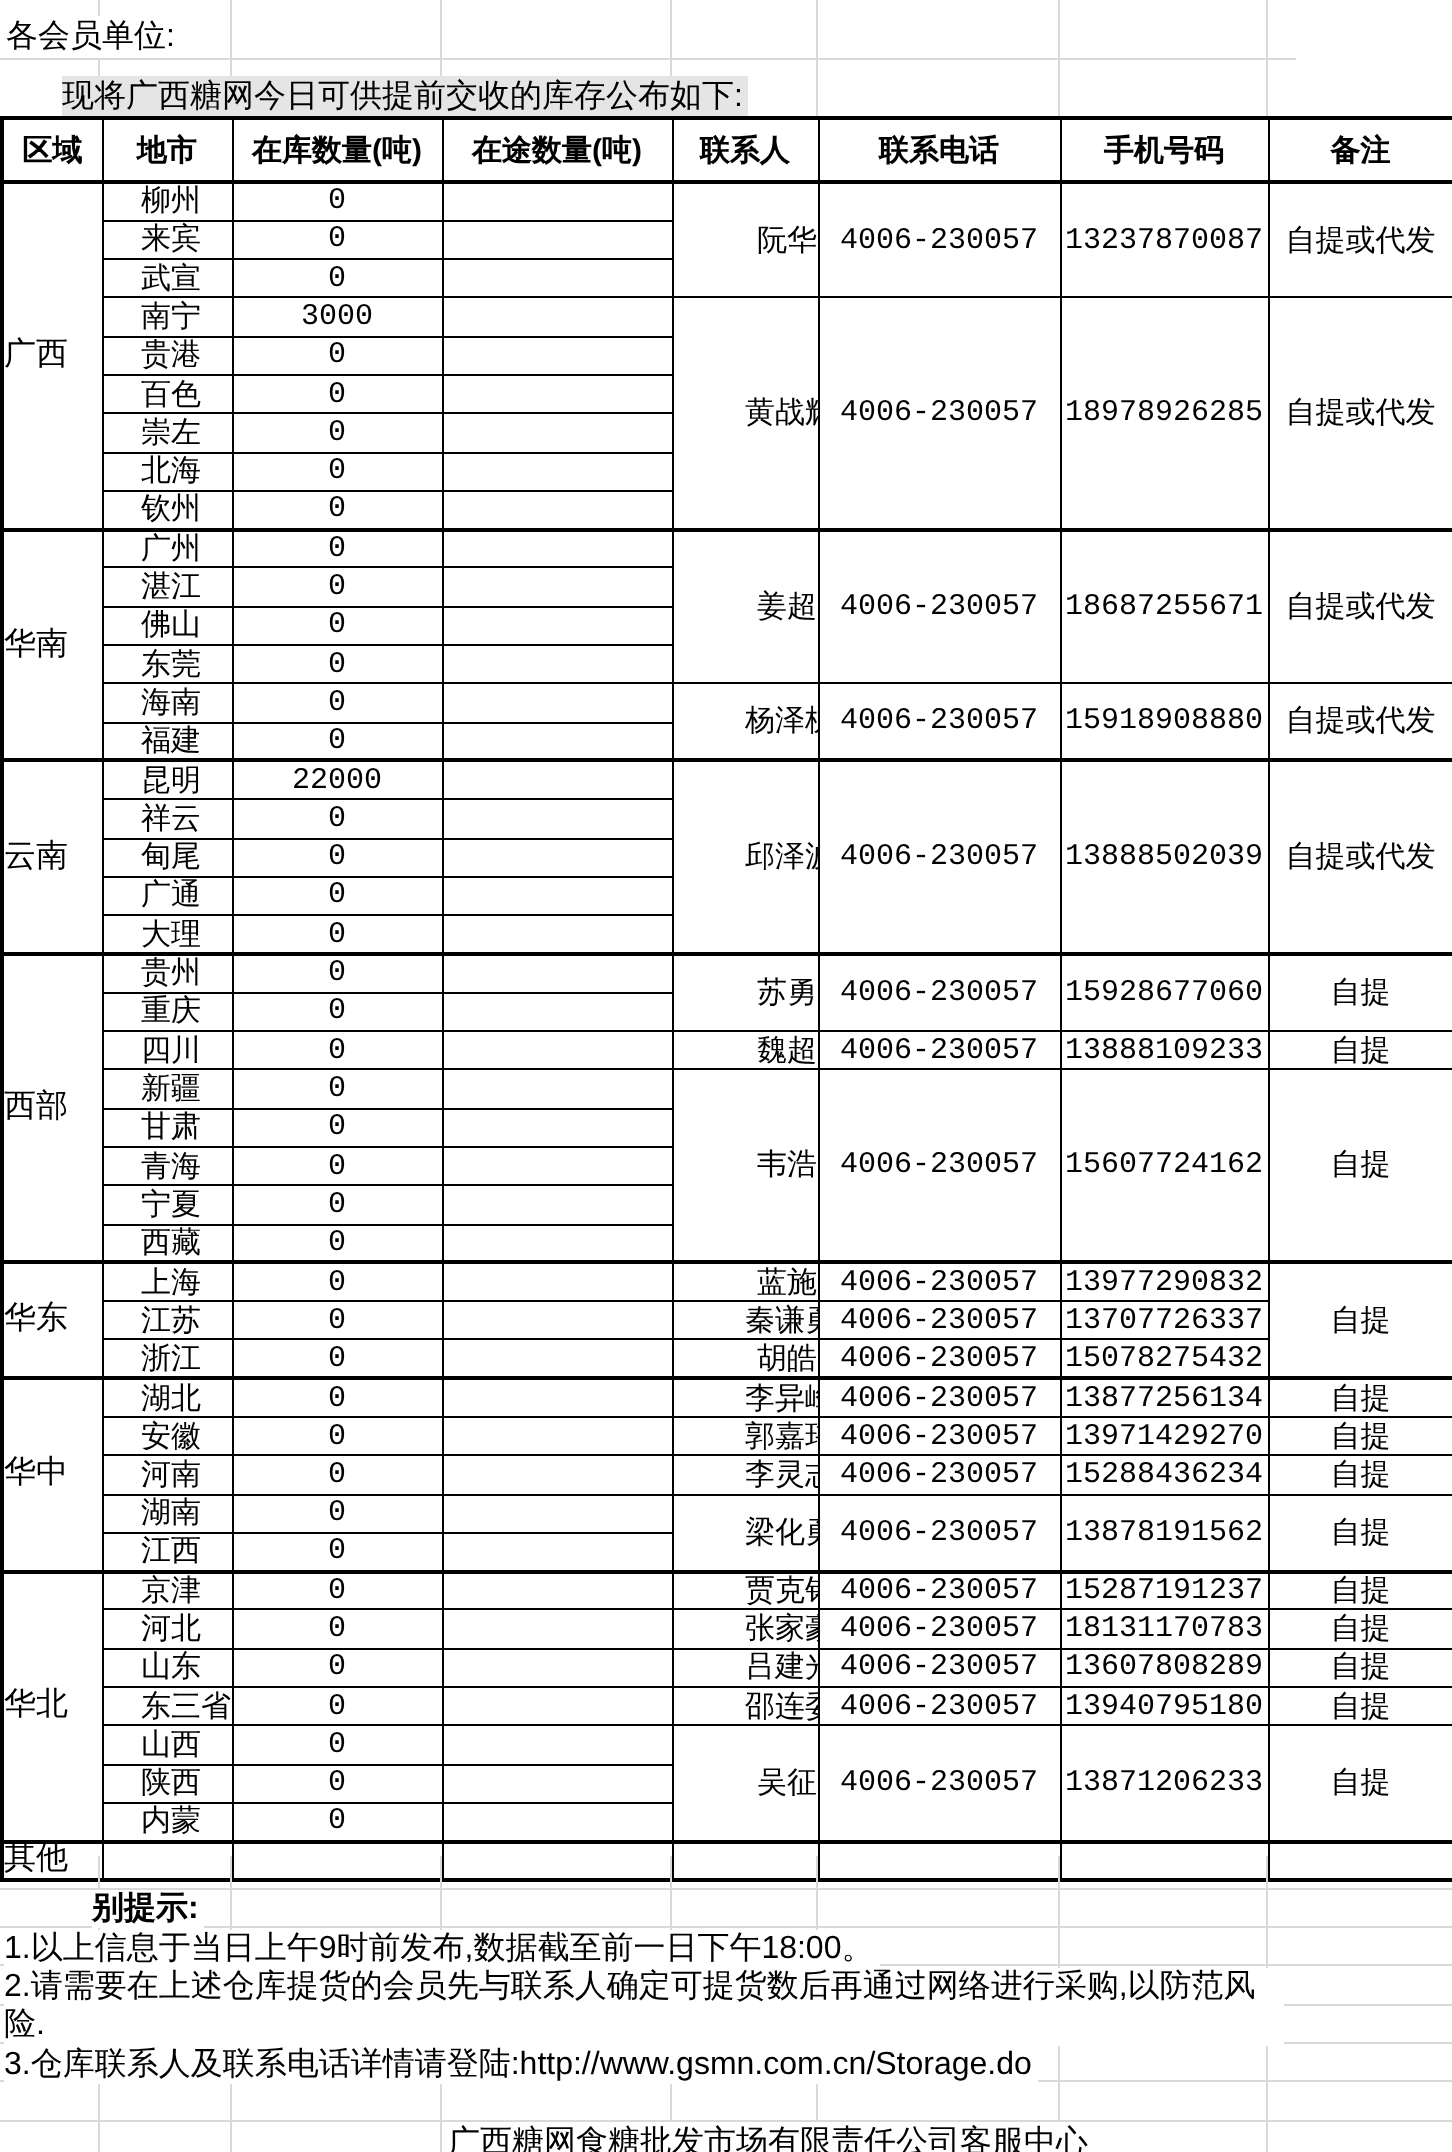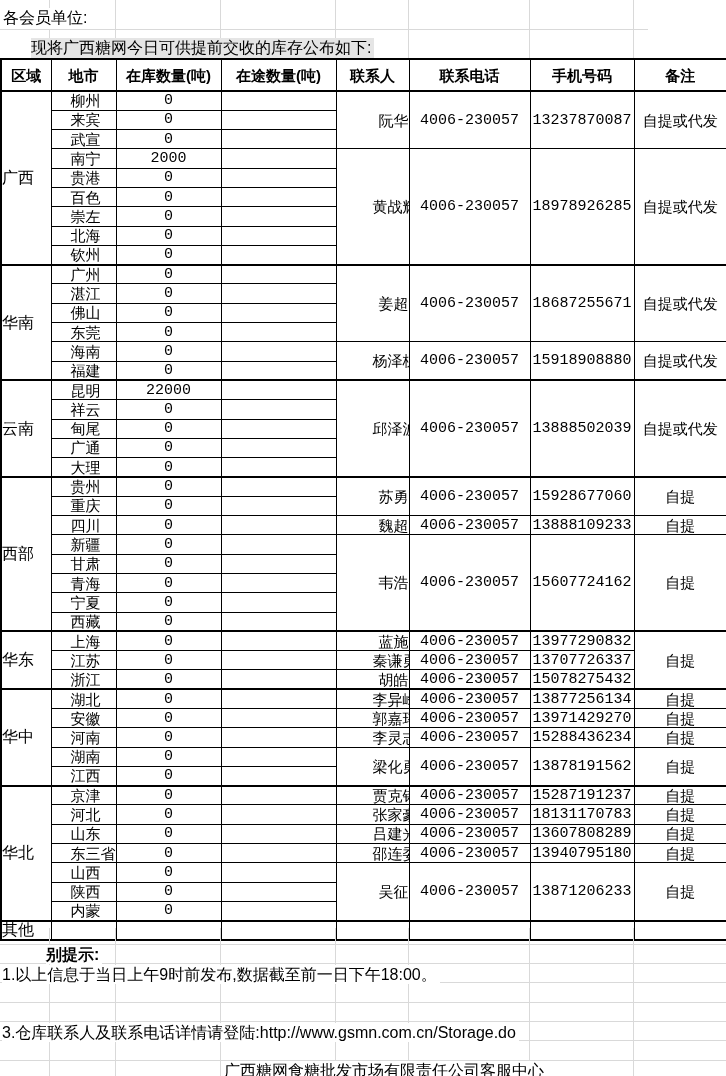--- a/index.html
+++ b/index.html
@@ -93,21 +93,21 @@
           <td class="num">0</td>
           <td class="num"></td>
         </tr>
         <tr>
           <td class="city">武宣</td>
           <td class="num">0</td>
           <td class="num"></td>
         </tr>
         <tr>
           <td class="city">南宁</td>
-          <td class="num">2000</td>
+          <td class="num">3000</td>
           <td class="num"></td>
           <td class="contact" rowspan="6">黄战辉</td>
           <td class="num" rowspan="6">4006-230057</td>
           <td class="num" rowspan="6">18978926285</td>
           <td class="remark" rowspan="6">自提或代发</td>
         </tr>
         <tr>
           <td class="city">贵港</td>
           <td class="num">0</td>
           <td class="num"></td>
@@ -402,17 +402,18 @@
     <div class="gridline-h" style="top: 16px;"></div>
     <div class="gridline-v" style="left: 633px;"></div>
     <div class="gridline-v" style="left: 529px;"></div>
     <div class="gridline-v" style="left: 408px;"></div>
     <div class="gridline-v" style="left: 335px;"></div>
     <div class="gridline-v" style="left: 220px;"></div>
     <div class="gridline-v" style="left: 115px;"></div>
     <div class="gridline-v" style="left: 49px;"></div>
   <span class="note-abs notes-heading">别提示:</span>
   <span class="note-abs note-1">1.以上信息于当日上午9时前发布,数据截至前一日下午18:00。</span>
+  <span class="note-abs note-2">2.请需要在上述仓库提货的会员先与联系人确定可提货数后再通过网络进行采购,以防范风险.</span>
   <span class="note-abs note-3"><span>3.仓库联系人及联系电话详情请登陆:</span><span>http://www.gsmn.com.cn/Storage.do</span></span>
   <div class="footer-row">
     <span>广西糖网食糖批发市场有限责任公司客服中心</span>
   </div>
 </div>
 
 </body></html>

